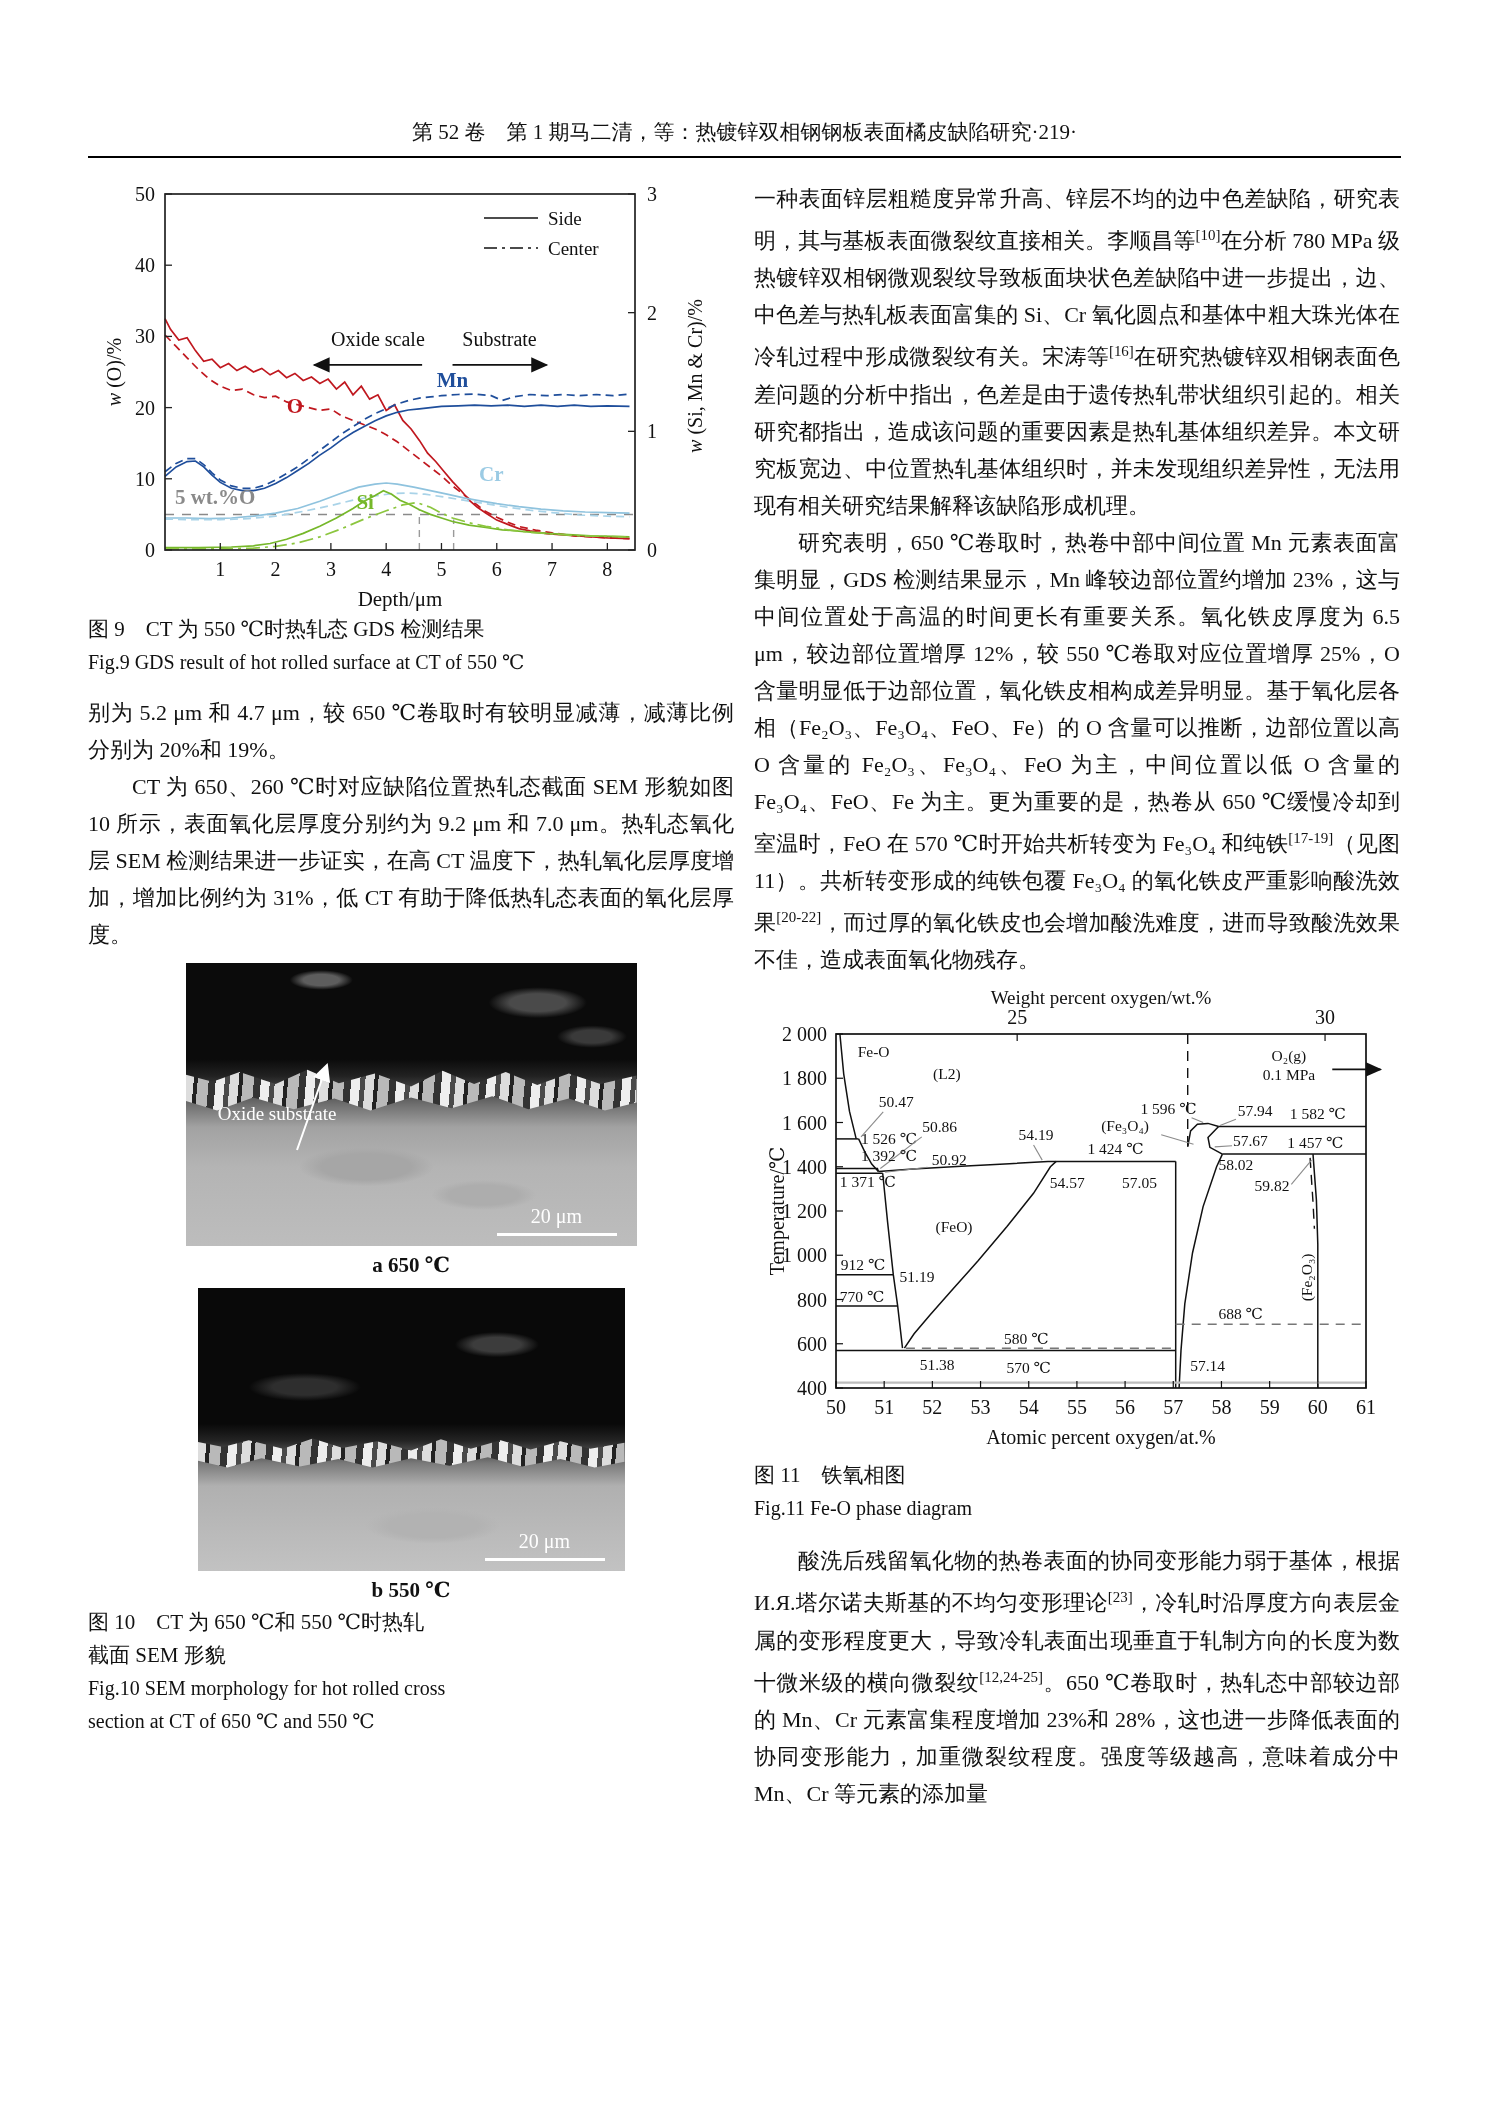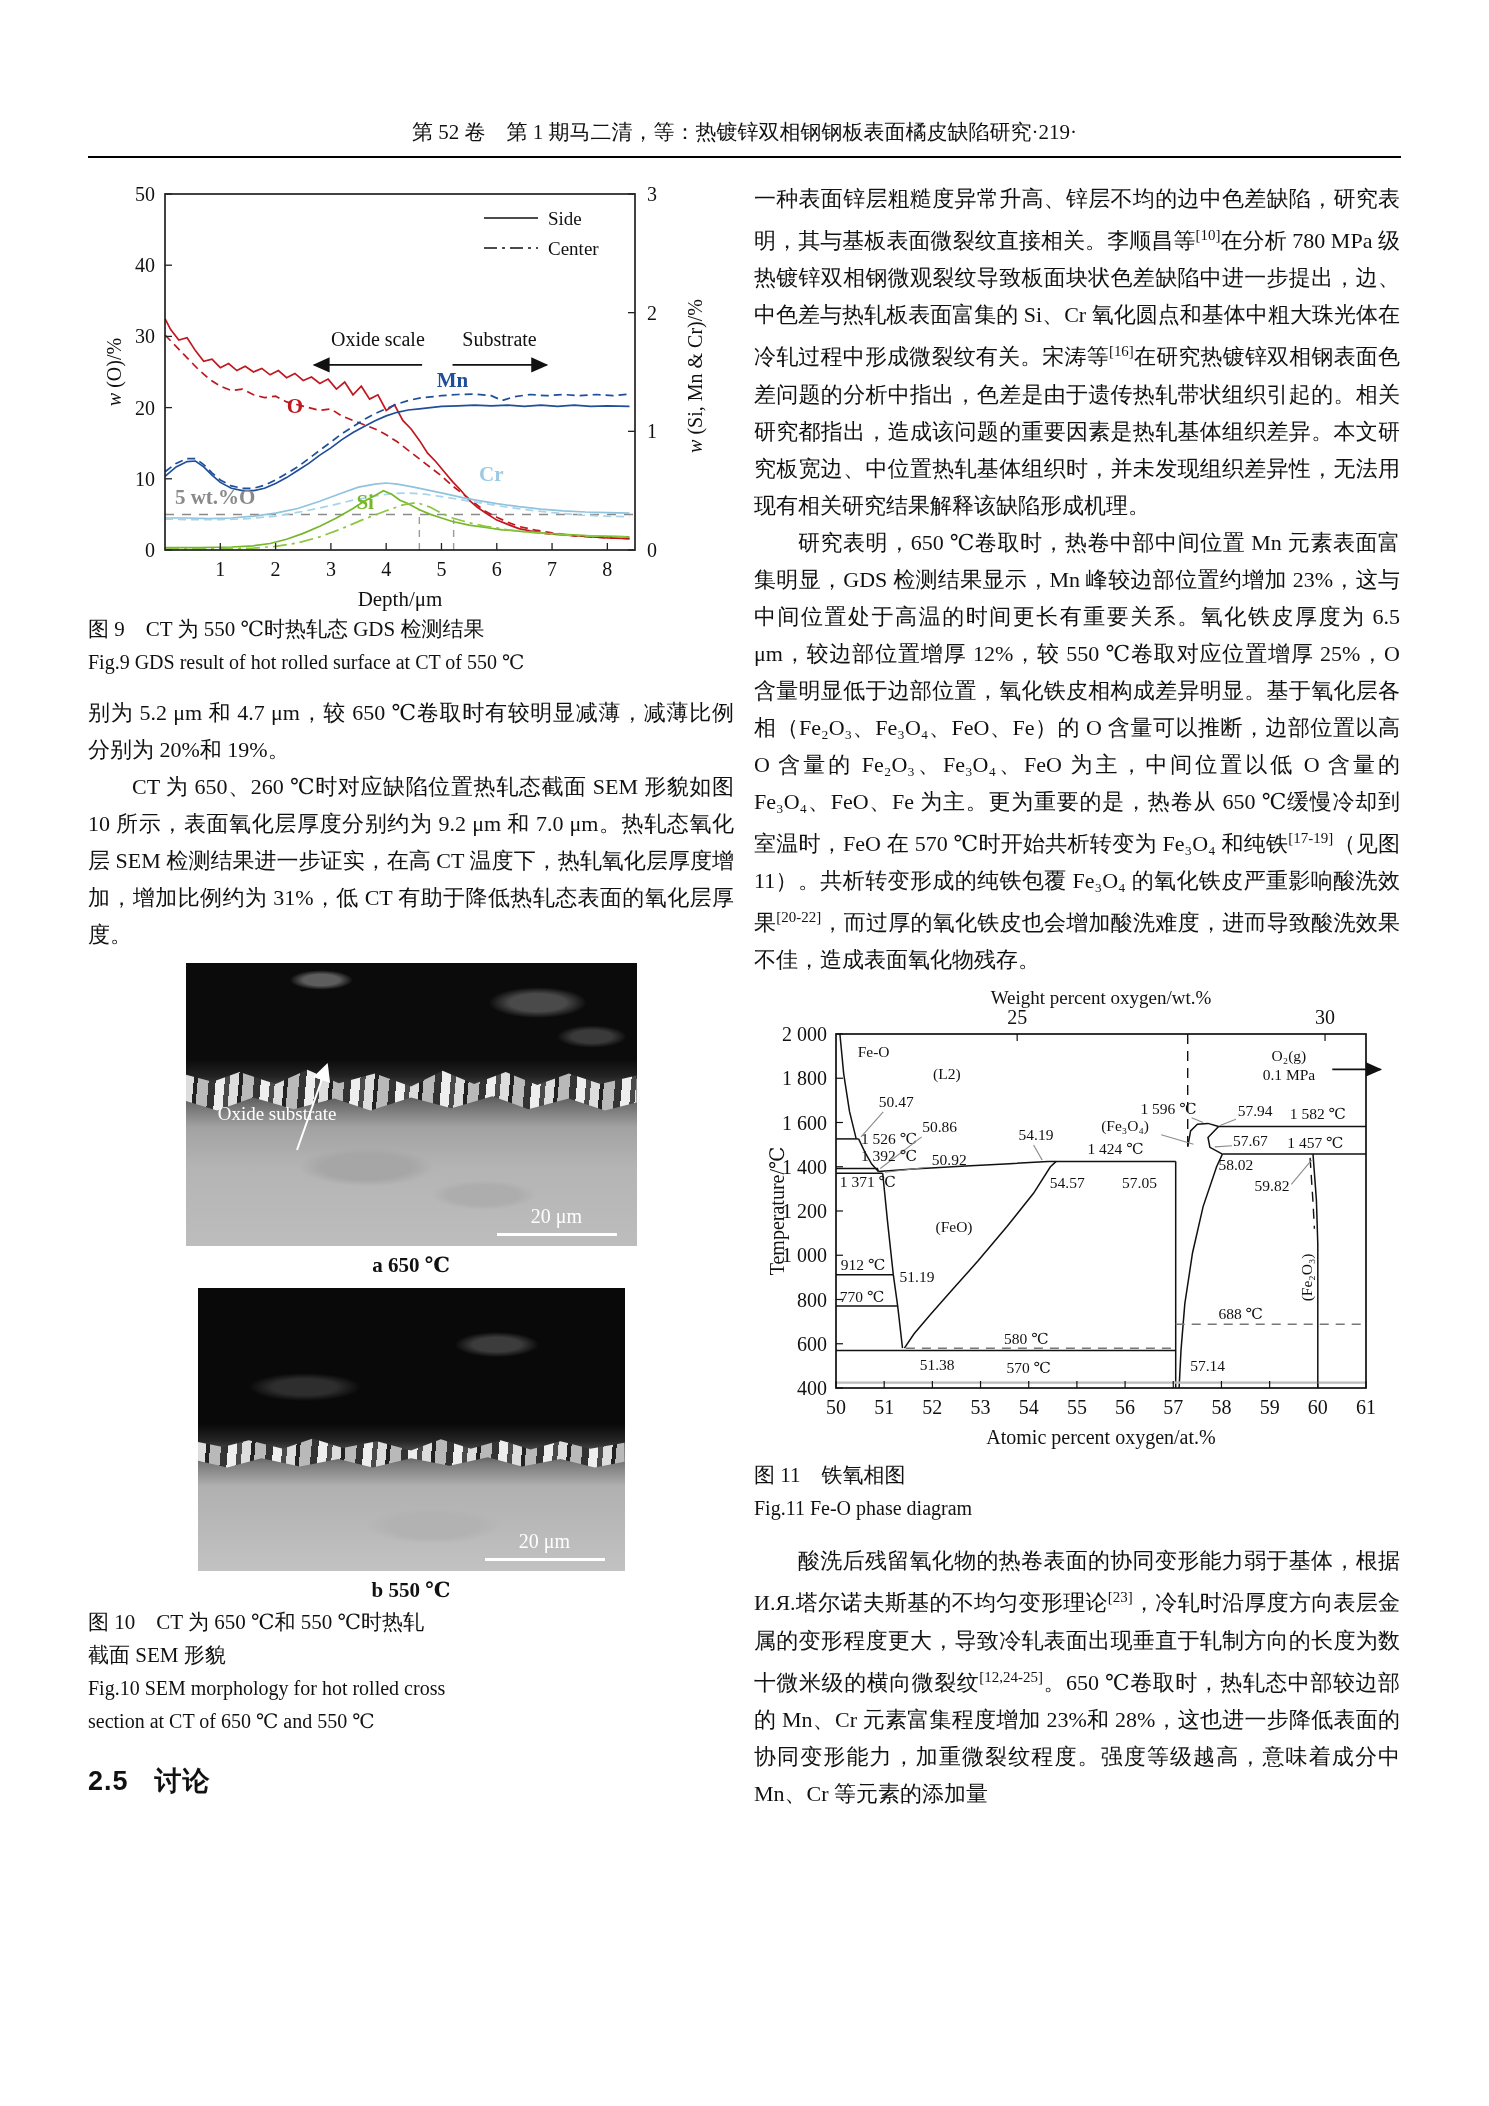--- a/index.html
+++ b/index.html
@@ -167,23 +167,20 @@
           </div>
         </div>
         <div class="subcap">b  550 ℃</div>
       </div>
 
       <div class="cap">图 10　CT 为 650 ℃和 550 ℃时热轧</div>
       <div class="cap">截面 SEM 形貌</div>
       <div class="cap capen">Fig.10 SEM morphology for hot rolled cross</div>
       <div class="cap capen">section at CT of 650 ℃ and 550 ℃</div>
 
-      <div class="sec">
-        <span class="num">2.5</span><span>讨论</span>
-      </div>
 
     </div>
 
     <div class="col">
 
       <p class="p">一种表面锌层粗糙度异常升高、锌层不均的边中色差缺陷，研究表明，其与基板表面微裂纹直接相关。李顺昌等<sup>[10]</sup>在分析 780 MPa 级热镀锌双相钢微观裂纹导致板面块状色差缺陷中进一步提出，边、中色差与热轧板表面富集的 Si、Cr 氧化圆点和基体中粗大珠光体在冷轧过程中形成微裂纹有关。宋涛等<sup>[16]</sup>在研究热镀锌双相钢表面色差问题的分析中指出，色差是由于遗传热轧带状组织引起的。相关研究都指出，造成该问题的重要因素是热轧基体组织差异。本文研究板宽边、中位置热轧基体组织时，并未发现组织差异性，无法用现有相关研究结果解释该缺陷形成机理。</p>
       <p class="p ind">研究表明，650 ℃卷取时，热卷中部中间位置 Mn 元素表面富集明显，GDS 检测结果显示，Mn 峰较边部位置约增加 23%，这与中间位置处于高温的时间更长有重要关系。氧化铁皮厚度为 6.5 μm，较边部位置增厚 12%，较 550 ℃卷取对应位置增厚 25%，O 含量明显低于边部位置，氧化铁皮相构成差异明显。基于氧化层各相（Fe₂O₃、Fe₃O₄、FeO、Fe）的 O 含量可以推断，边部位置以高 O 含量的 Fe₂O₃、Fe₃O₄、FeO 为主，中间位置以低 O 含量的 Fe₃O₄、FeO、Fe 为主。更为重要的是，热卷从 650 ℃缓慢冷却到室温时，FeO 在 570 ℃时开始共析转变为 Fe₃O₄ 和纯铁<sup>[17-19]</sup>（见图 11）。共析转变形成的纯铁包覆 Fe₃O₄ 的氧化铁皮严重影响酸洗效果<sup>[20-22]</sup>，而过厚的氧化铁皮也会增加酸洗难度，进而导致酸洗效果不佳，造成表面氧化物残存。</p>
 
       <svg id="fig11" class="chart" style="margin-top:10px" width="622" height="470" viewBox="0 0 622 470">
           <defs>

